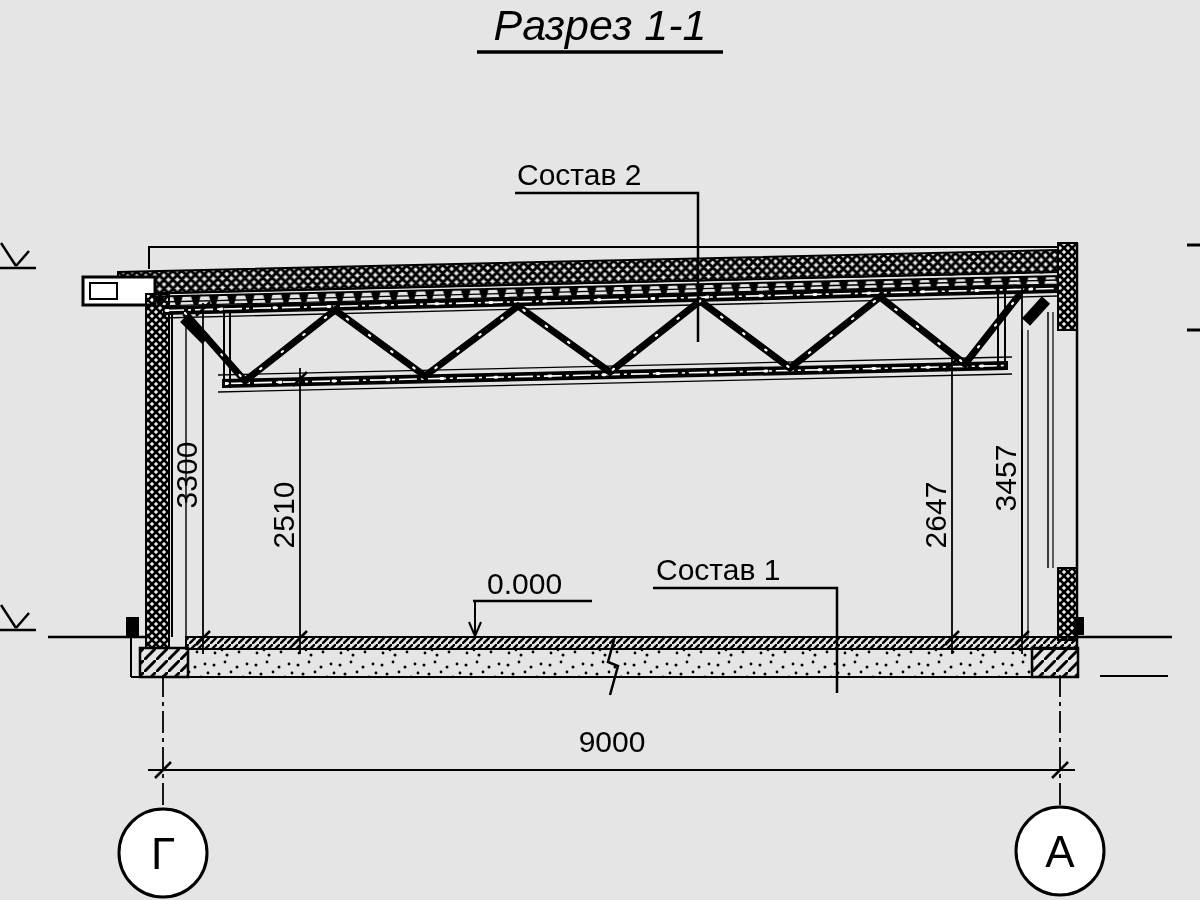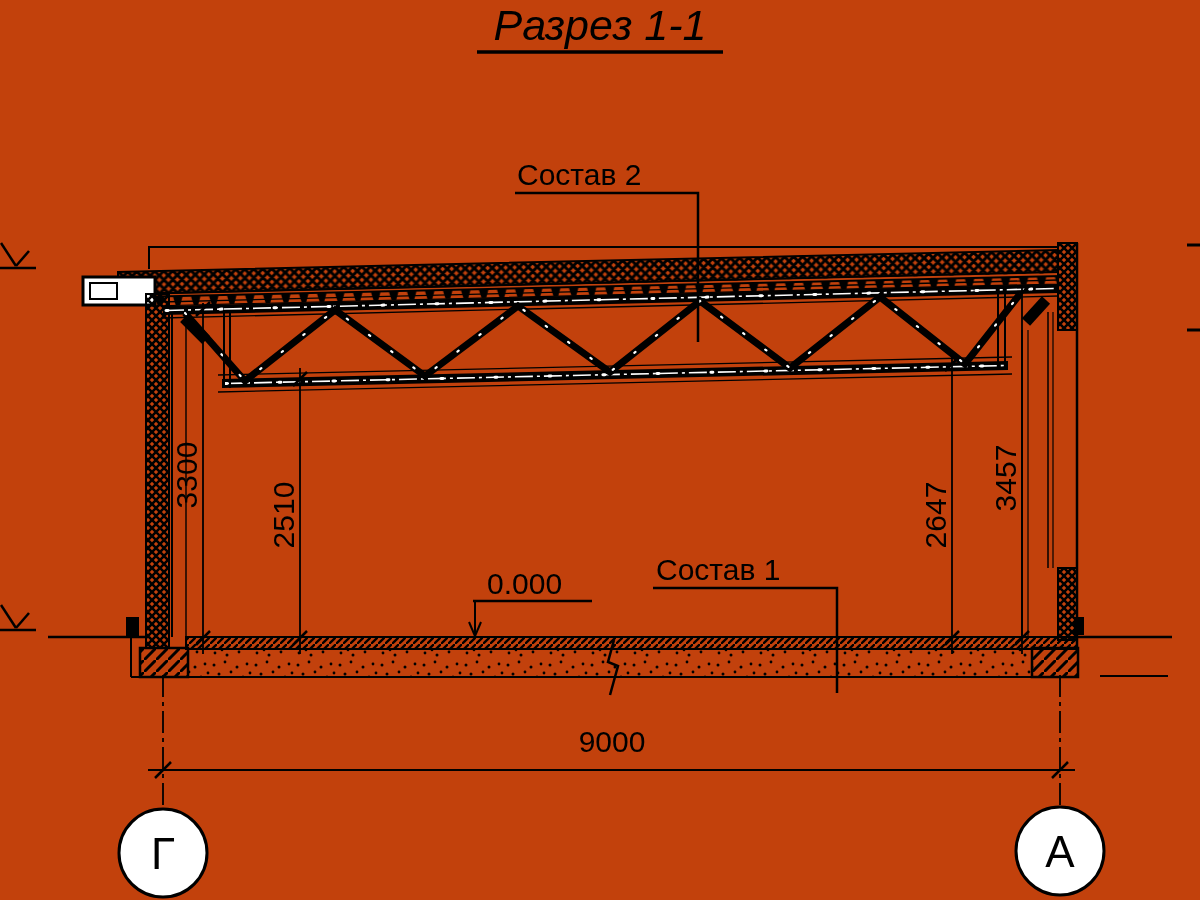--- a/index.html
+++ b/index.html
@@ -1,16 +1,16 @@
 <!DOCTYPE html>
 <html><head>
 <meta charset="utf-8">
 <style>
   html,body{margin:0;padding:0;background:#ffffff;}
-  .stage{position:relative;width:1200px;height:900px;background:#c2410c;overflow:hidden;
+  .stage{position:relative;width:1200px;height:900px;background:#e5e5e5;overflow:hidden;
          font-family:"Liberation Sans", sans-serif;}
   svg{display:block;}
   text{fill:#000;}
   .t-title{font-size:43px;font-style:italic;}
   .t-label{font-size:30px;}
   .t-dim{font-size:30px;}
   .t-axis{font-size:44px;}
 </style>
 </head>
 <body>

